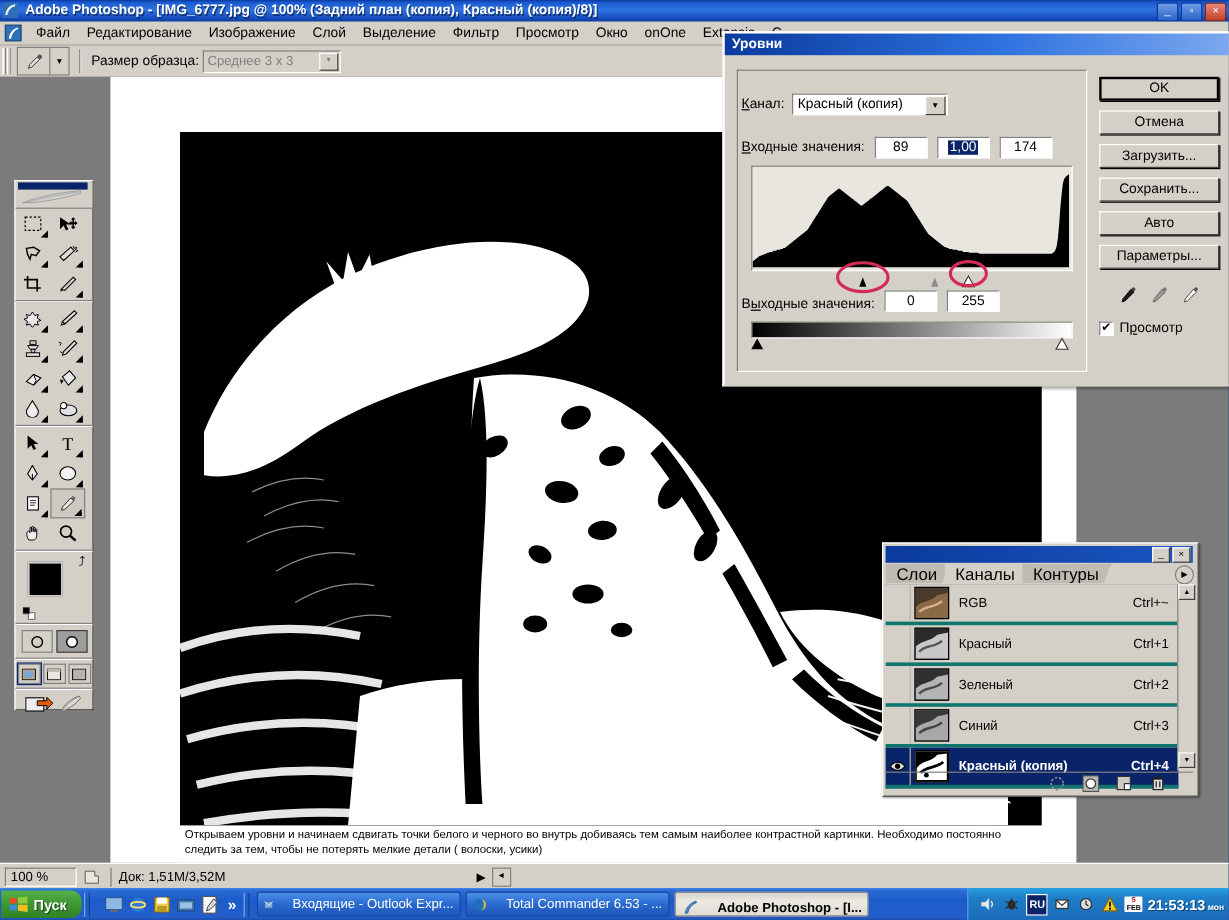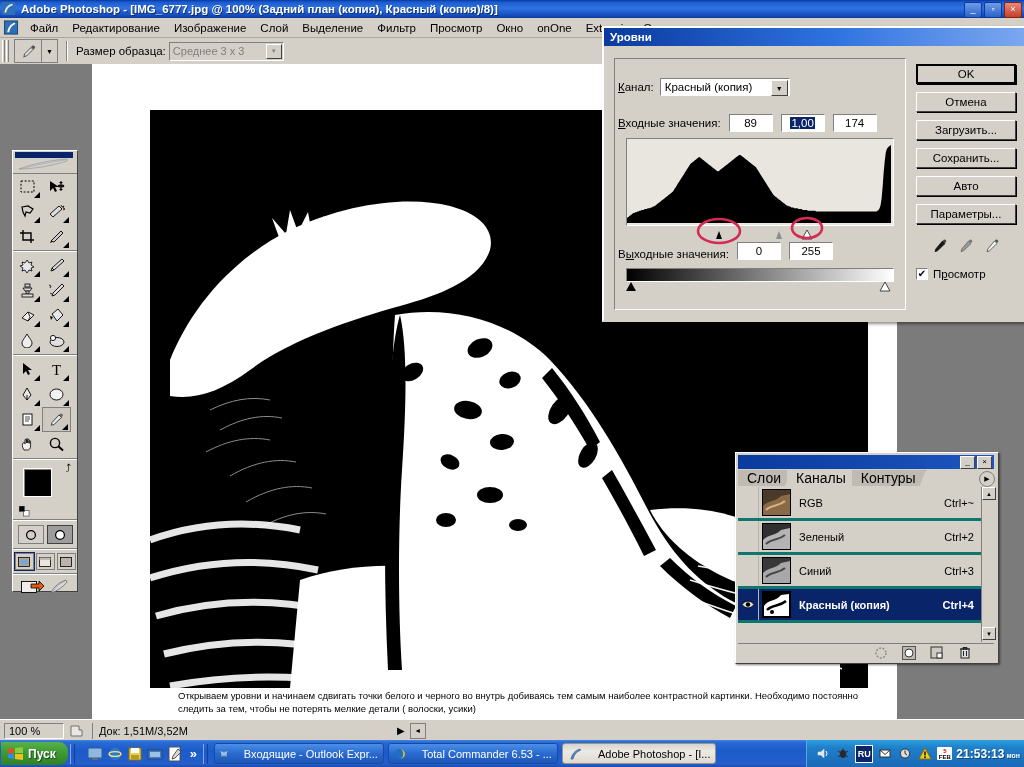--- a/index.html
+++ b/index.html
@@ -104,21 +104,20 @@
     position:absolute;left:0;top:0;width:805px;height:655px;background:#fff;
   }
   .tiger{
     position:absolute;left:58px;top:46px;width:718px;height:578px;
     background:#000;overflow:hidden;
   }
   .cap-strip{
     position:absolute;left:58px;top:624px;width:718px;height:31px;background:#fff;
     font-size:9.5px;line-height:12.5px;color:#000;padding:2px 4px 0 4px;
     box-sizing:border-box;
-    margin-left:24px;
   }
 
   
   .toolbox{
     position:absolute;left:12px;top:86px;width:64px;height:440px;
     background:#d4d0c8;border:1px solid #fff;border-right-color:#404040;border-bottom-color:#404040;
     box-shadow:1px 1px 0 #808080;
   }
   .tb-head{height:22px;background:#d4d0c8;position:relative;border-bottom:1px solid #808080;}
   .tb-head .bluebar{position:absolute;left:2px;top:1px;width:58px;height:6px;background:#0a246a;}
@@ -298,21 +297,21 @@
   .ql-sep{width:3px;height:20px;border-left:1px solid #7fa8e8;border-right:1px solid #14408f;margin:0 2px;}
   .tbtn{
     height:21px;min-width:150px;max-width:170px;margin-left:4px;
     background:linear-gradient(to bottom,#4a8fe8,#2a6ad0 50%,#1d56b8);
     border:1px solid #1a4aa0;border-radius:3px;
     display:flex;align-items:center;gap:16px;padding:0 5px;
     color:#fff;font-size:11px;white-space:nowrap;overflow:hidden;box-sizing:border-box;
   }
   .tbtn.active{
     background:linear-gradient(to bottom,#d8d4cc,#eceae4 40%,#dedad2);
-    color:#000;font-weight:normal;border:1px solid #98948c;
+    color:#000;font-weight:bold;border:1px solid #98948c;align-items:flex-end;
   }
   .tray{
     position:absolute;right:0;top:0;height:27px;
     background:linear-gradient(to bottom,#29a0e0 0%,#1f7ec8 30%,#1a6ab8 100%);
     display:flex;align-items:center;gap:4px;padding:0 4px 0 8px;
     border-left:1px solid #4fa8e8;
   }
   .tray-clock{
     color:#fff;font-size:12px;font-weight:bold;display:flex;align-items:baseline;gap:2px;
     text-shadow:1px 1px 0 rgba(0,0,0,.4);
@@ -810,20 +809,32 @@
           <svg width="27" height="25" viewBox="0 0 27 25">
               <rect width="27" height="25" fill="#4a3a2a"></rect>
               <path d="M0 16 C6 10 12 12 18 6 L27 4 L27 25 L0 25 Z" fill="#8a6a46"></path>
               <path d="M3 20 C9 14 15 17 22 11" stroke="#d6b48a" stroke-width="2" fill="none"></path>
             </svg>
         </div>
         <div class="chan-name">RGB</div>
         <div class="chan-key">Ctrl+~</div>
       </div>
 
+      <div class="chan-row">
+        <div class="eye-cell"></div>
+        <div class="thumb">
+          <svg width="27" height="25" viewBox="0 0 27 25">
+              <rect width="27" height="25" fill="#2a2a2a"></rect>
+              <path d="M0 15 C6 9 12 11 18 5 L27 3 L27 25 L0 25 Z" fill="#c8c8c8"></path>
+              <path d="M3 19 C9 13 15 16 22 10" stroke="#555" stroke-width="2" fill="none"></path>
+            </svg>
+        </div>
+        <div class="chan-name">Красный</div>
+        <div class="chan-key">Ctrl+1</div>
+      </div>
 
       <div class="chan-row">
         <div class="eye-cell"></div>
         <div class="thumb">
           <svg width="27" height="25" viewBox="0 0 27 25">
               <rect width="27" height="25" fill="#303030"></rect>
               <path d="M0 16 C6 10 12 12 18 6 L27 4 L27 25 L0 25 Z" fill="#b4b4b4"></path>
               <path d="M3 20 C9 14 15 17 22 11" stroke="#4a4a4a" stroke-width="2" fill="none"></path>
             </svg>
         </div>

